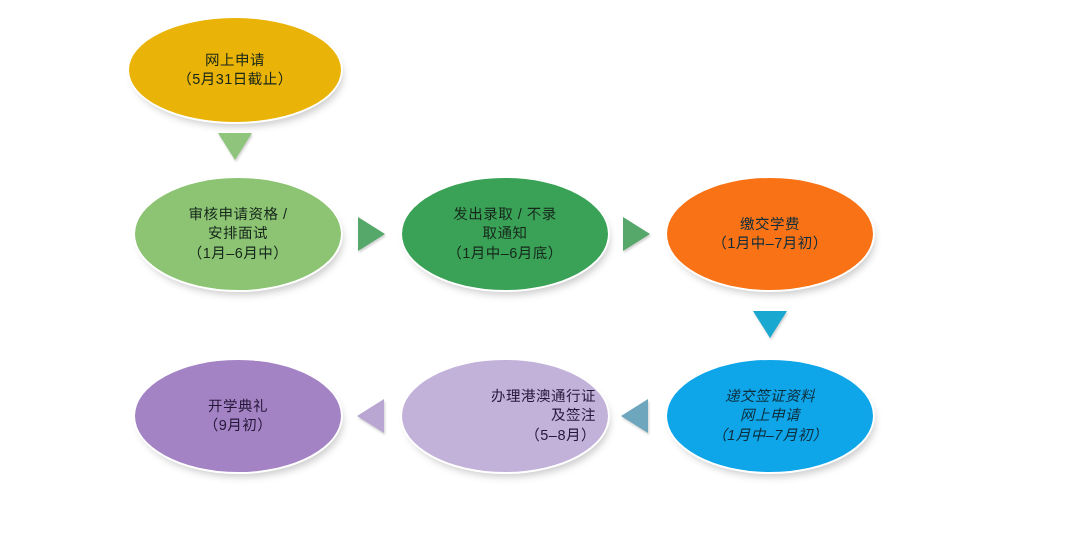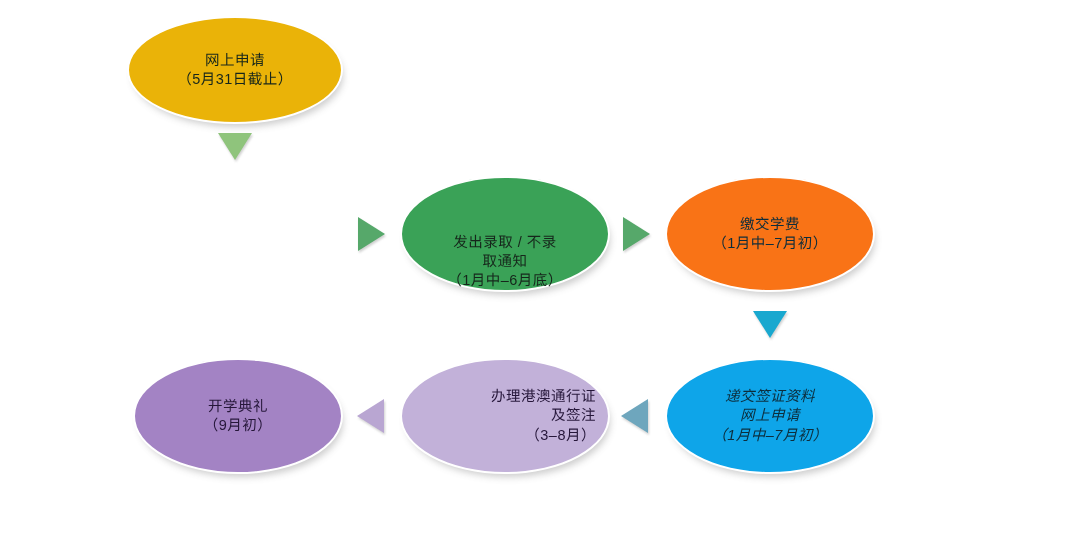--- a/index.html
+++ b/index.html
@@ -102,24 +102,29 @@
 
 <div id="stage">
 
   <div class="node fill-green-light dark-text" style="left:127px; top:16px; width:216px; height:108px;">
     <span class="ln">网上申请</span>
     <span class="ln">（5月31日截止）</span>
   </div>
 
   <div class="arrow down a-green-light" style="left:218px; top:133px;"></div>
 
+  <div class="node fill-green-mid dark-text" style="left:133px; top:176px; width:210px; height:116px;">
+    <span class="ln">审核申请资格 /</span>
+    <span class="ln">安排面试</span>
+    <span class="ln">（1月–6月中）</span>
+  </div>
 
   <div class="arrow right a-green-mid" style="left:358px; top:217px;"></div>
 
-  <div class="node fill-green-dark dark-text" style="left:400px; top:176px; width:210px; height:116px;justify-content:flex-end;">
+  <div class="node fill-green-dark dark-text" style="left:400px; top:176px; width:210px; height:116px;">
     <span class="ln">发出录取 / 不录</span>
     <span class="ln">取通知</span>
     <span class="ln">（1月中–6月底）</span>
   </div>
 
   <div class="arrow right a-green-mid" style="left:623px; top:217px;"></div>
 
   <div class="node fill-cyan blue-text" style="left:665px; top:176px; width:210px; height:116px;">
     <span class="ln">缴交学费</span>
     <span class="ln">（1月中–7月初）</span>
@@ -131,21 +136,21 @@
     <span class="ln">递交签证资料</span>
     <span class="ln">网上申请</span>
     <span class="ln">（1月中–7月初）</span>
   </div>
 
   <div class="arrow left a-steel" style="left:621px; top:399px;"></div>
 
   <div class="node fill-lilac purple-text" style="left:400px; top:358px; width:210px; height:116px;">
     <span class="ln">办理港澳通行证</span>
     <span class="ln">及签注</span>
-    <span class="ln">（3–8月）</span>
+    <span class="ln">（5–8月）</span>
   </div>
 
   <div class="arrow left a-lilac" style="left:357px; top:399px;"></div>
 
   <div class="node fill-purple purple-text" style="left:133px; top:358px; width:210px; height:116px;">
     <span class="ln">开学典礼</span>
     <span class="ln">（9月初）</span>
   </div>
 
 

